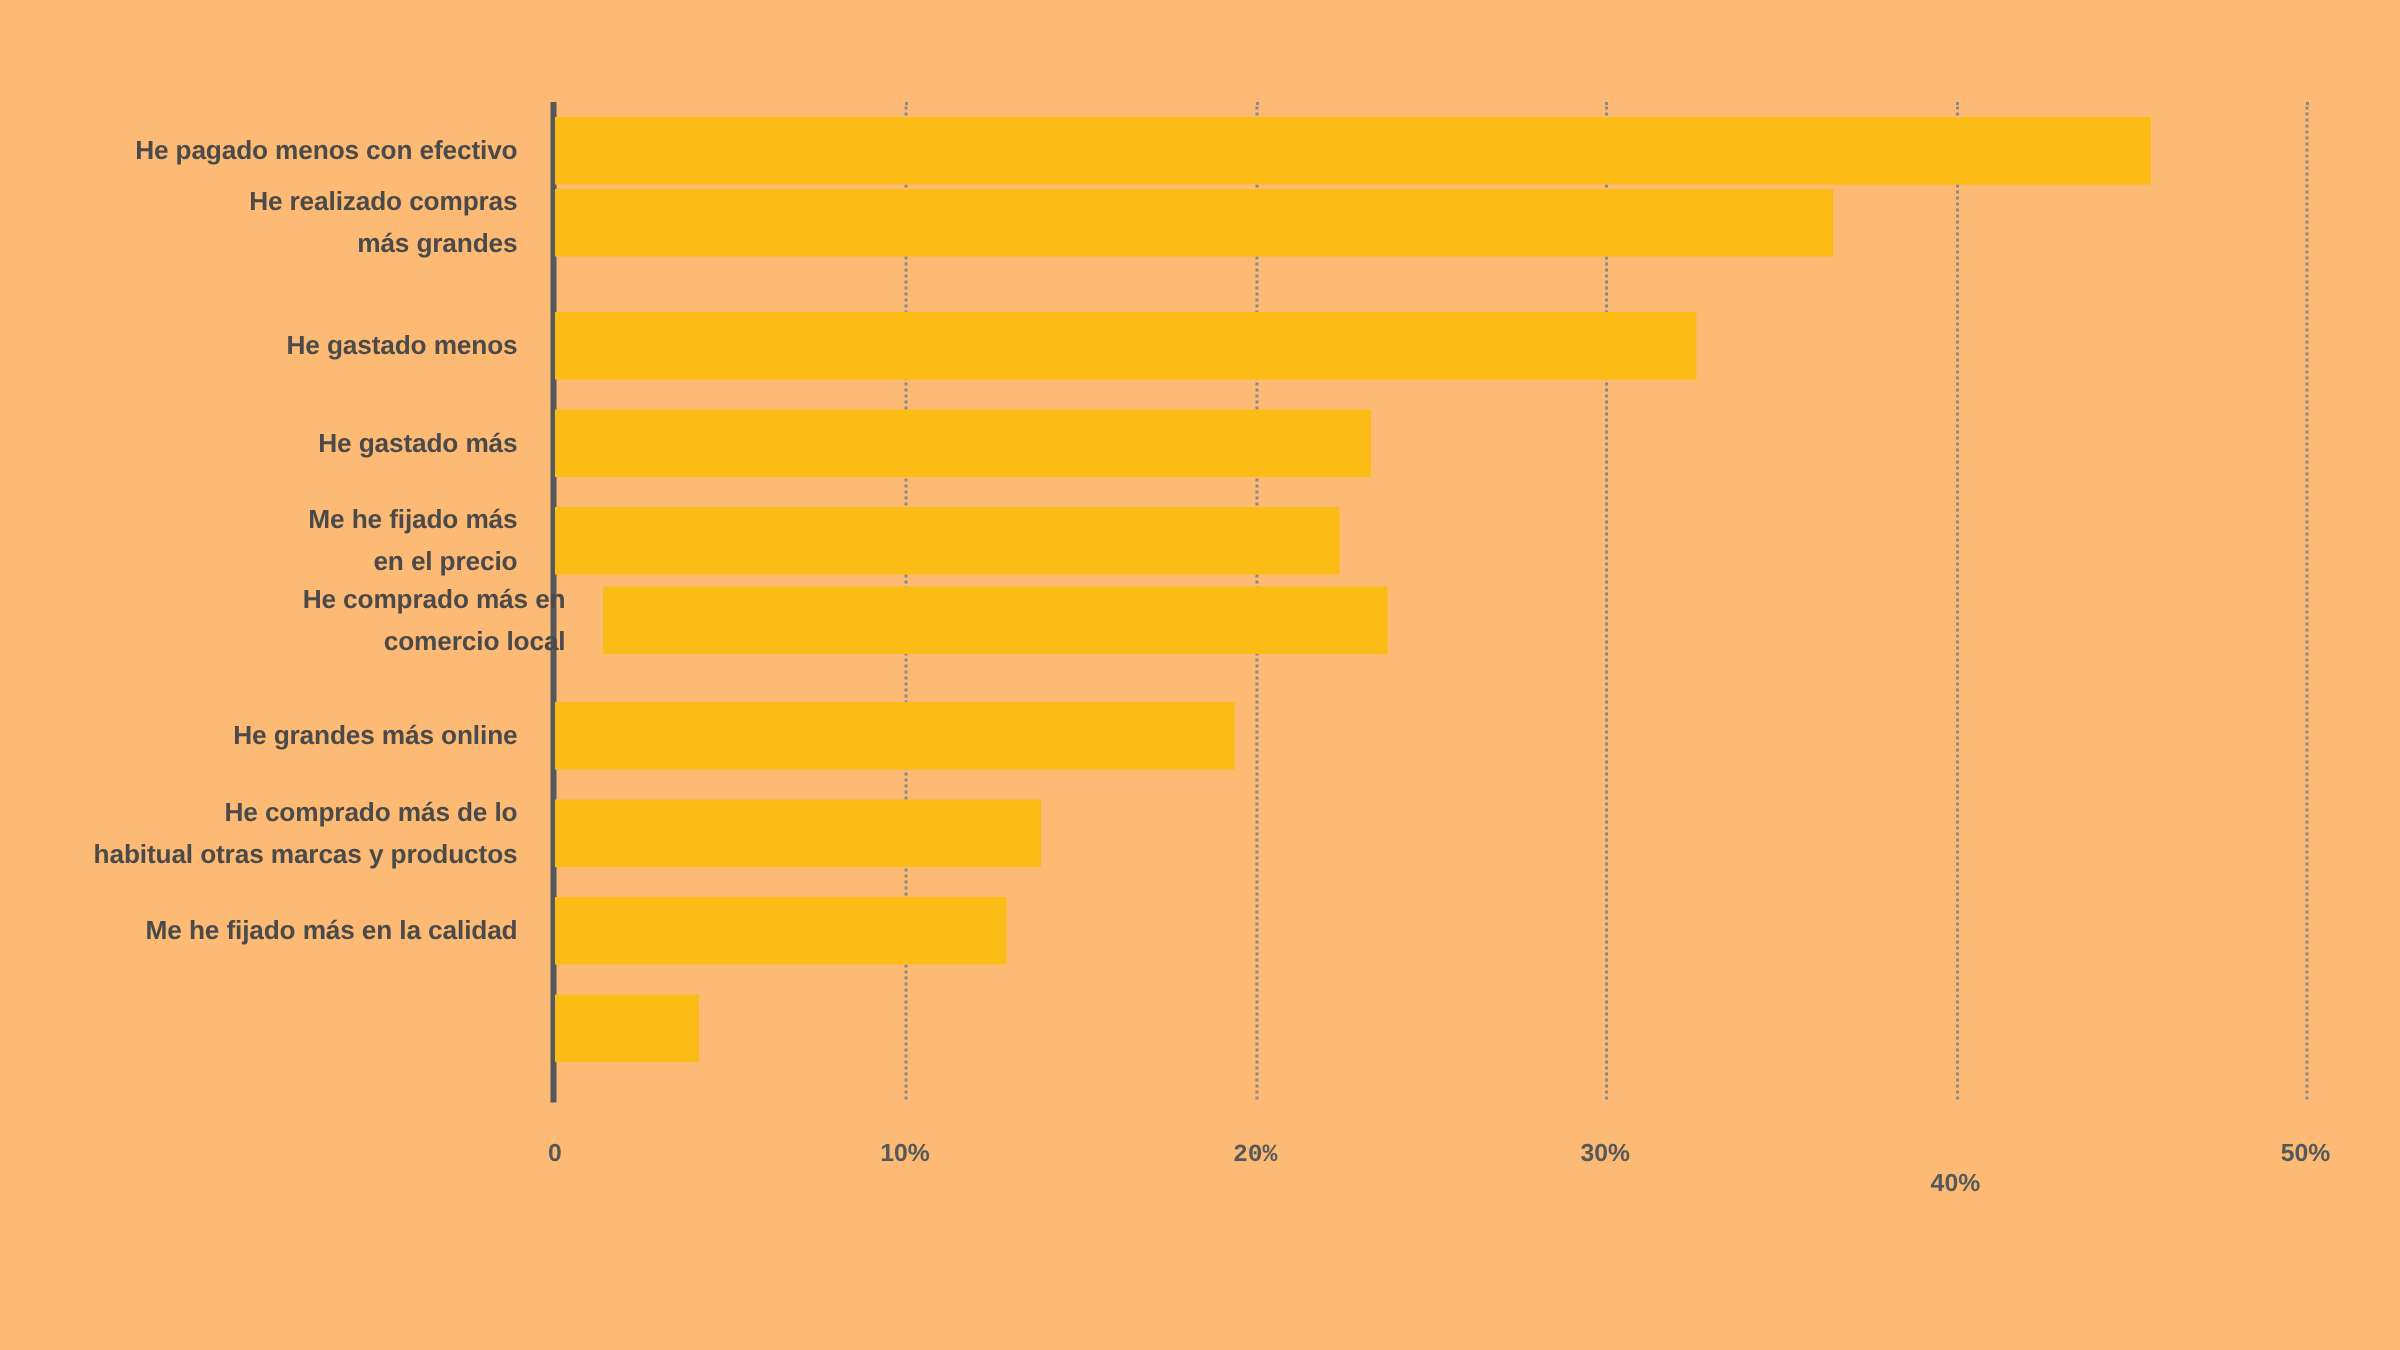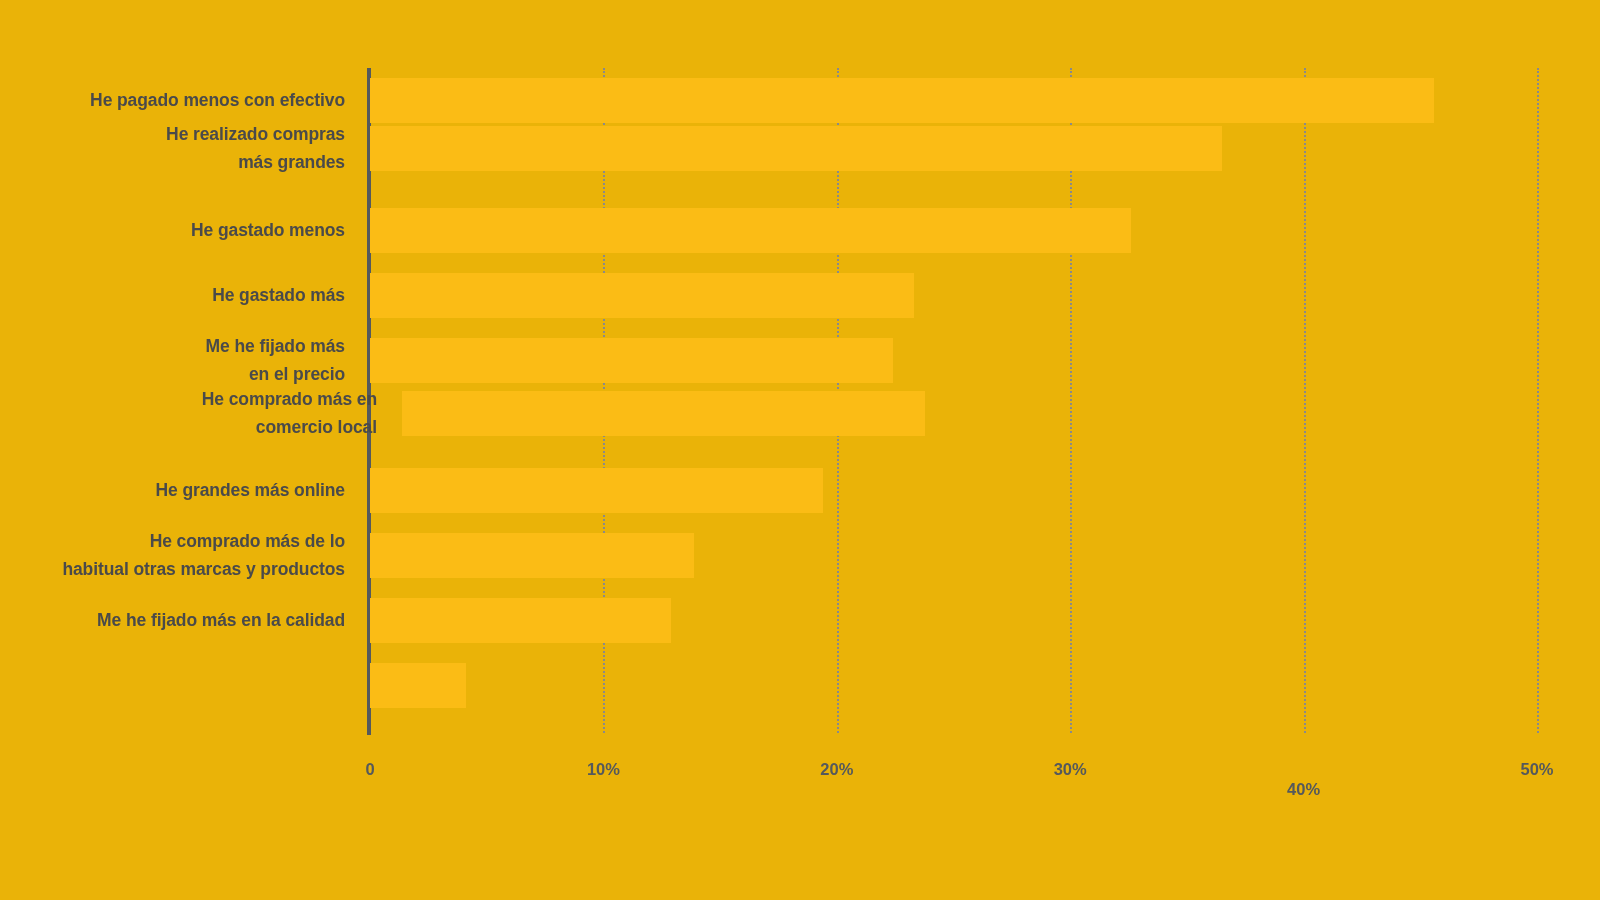--- a/index.html
+++ b/index.html
@@ -12,21 +12,21 @@
     height: 900px;
     background: #F7F7F7;
     font-family: "Liberation Sans", sans-serif;
     overflow: hidden;
   }
 
   #chart-root {
     position: relative;
     width: 1600px;
     height: 900px;
-    background: #eab308;
+    background: #fdba74;
   }
 
   
   .plot-area {
     position: absolute;
     left: 370px;
     top: 68px;
     width: 1167px;   
     height: 665px;
   }
@@ -171,19 +171,19 @@
 
     <div class="row" style="top:585px;">
       <div class="row-bar" style="width: 95.7px;"></div>
     </div>
 
   </div>
 
   <div class="x-ticks">
     <div class="x-tick" style="left: 370px;">0</div>
     <div class="x-tick" style="left: 603.4px;">10%</div>
-    <div class="x-tick" style="left: 836.8px;">20%</div>
+    <div class="x-tick" style="left: 836.8px; font-family: Liberation Mono, monospace;">20%</div>
     <div class="x-tick" style="left: 1070.2px;">30%</div>
     <div class="x-tick" style="left: 1303.6px; margin-top: 20px;">40%</div>
     <div class="x-tick" style="left:1537px;">50%</div>
   </div>
 
 </div>
 
 </body></html>

